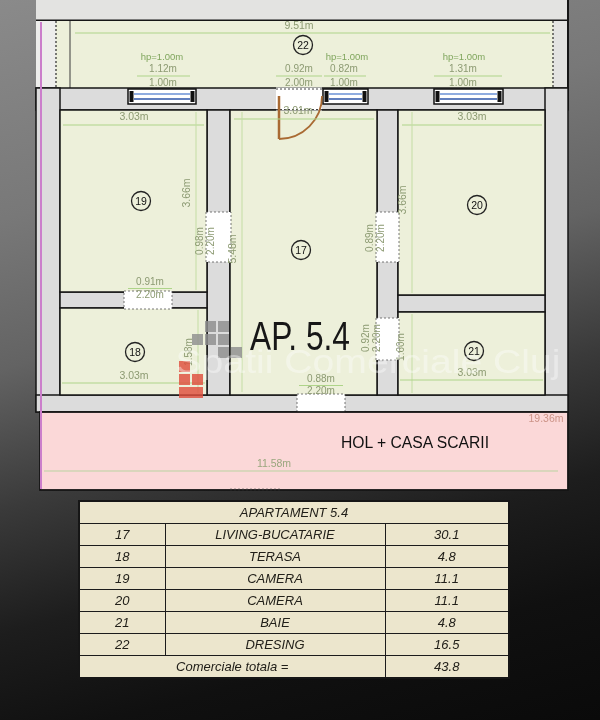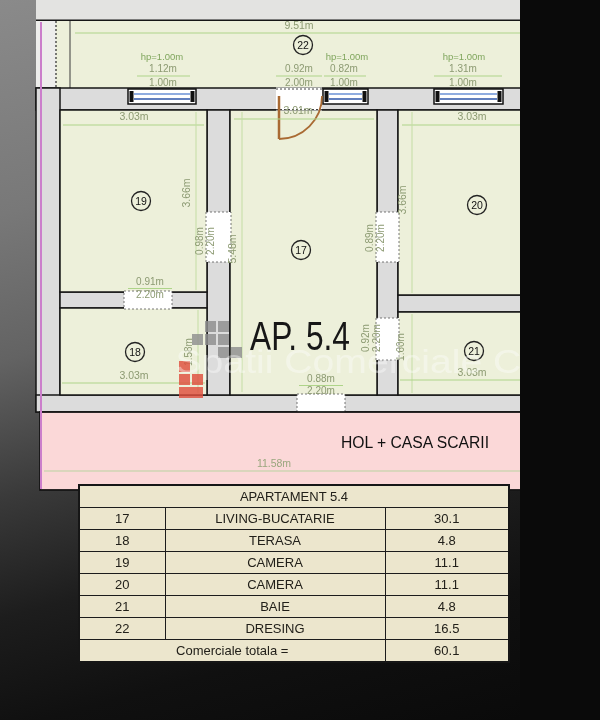--- a/index.html
+++ b/index.html
@@ -1,24 +1,23 @@
 <!DOCTYPE html>
 <html><head>
 <meta charset="utf-8">
 <style>
   html,body{margin:0;padding:0;background:#0a0a0a;}
   .canvas{
-    position:relative;width:476px;height:720px;overflow:hidden;
+    position:relative;width:600px;height:720px;overflow:hidden;
     background:linear-gradient(165deg,#8a8a8a 0%,#787878 25%,#636363 42%,#3a3a3a 58%,#1d1d1d 72%,#101010 85%,#0a0a0a 100%);
     font-family:"Liberation Sans",sans-serif;
-    padding-left:44px;
   }
   svg text{font-family:"Liberation Sans",sans-serif;}
   .table-area{
-    position:absolute;left:72px;top:484px;display:flex;align-items:center;
+    position:absolute;left:72px;top:500px;display:flex;align-items:center;font-style:italic;
   }
   .edge-strip{width:6px;background:#f6f5f1;}
   table.areas{
     border-collapse:collapse;background:#ece6cd;border:2px solid #161616;
   }
   table.areas td{
     border:1.6px solid #1c1c1c;height:21px;padding:0 4px;text-align:center;
     font-size:13px;color:#22201a;background:#ece6cd;white-space:nowrap;
   }
   td.title-cell{font-size:13.5px;}
@@ -251,19 +250,19 @@
         <td>BAIE</td>
         <td>4.8</td>
       </tr>
       <tr>
         <td>22</td>
         <td>DRESING</td>
         <td>16.5</td>
       </tr>
       <tr>
         <td colspan="2">Comerciale totala =</td>
-        <td>60.1</td>
+        <td>43.8</td>
       </tr>
     </tbody>
       </table>
   </div>
 
 </div>
 
 </body></html>

